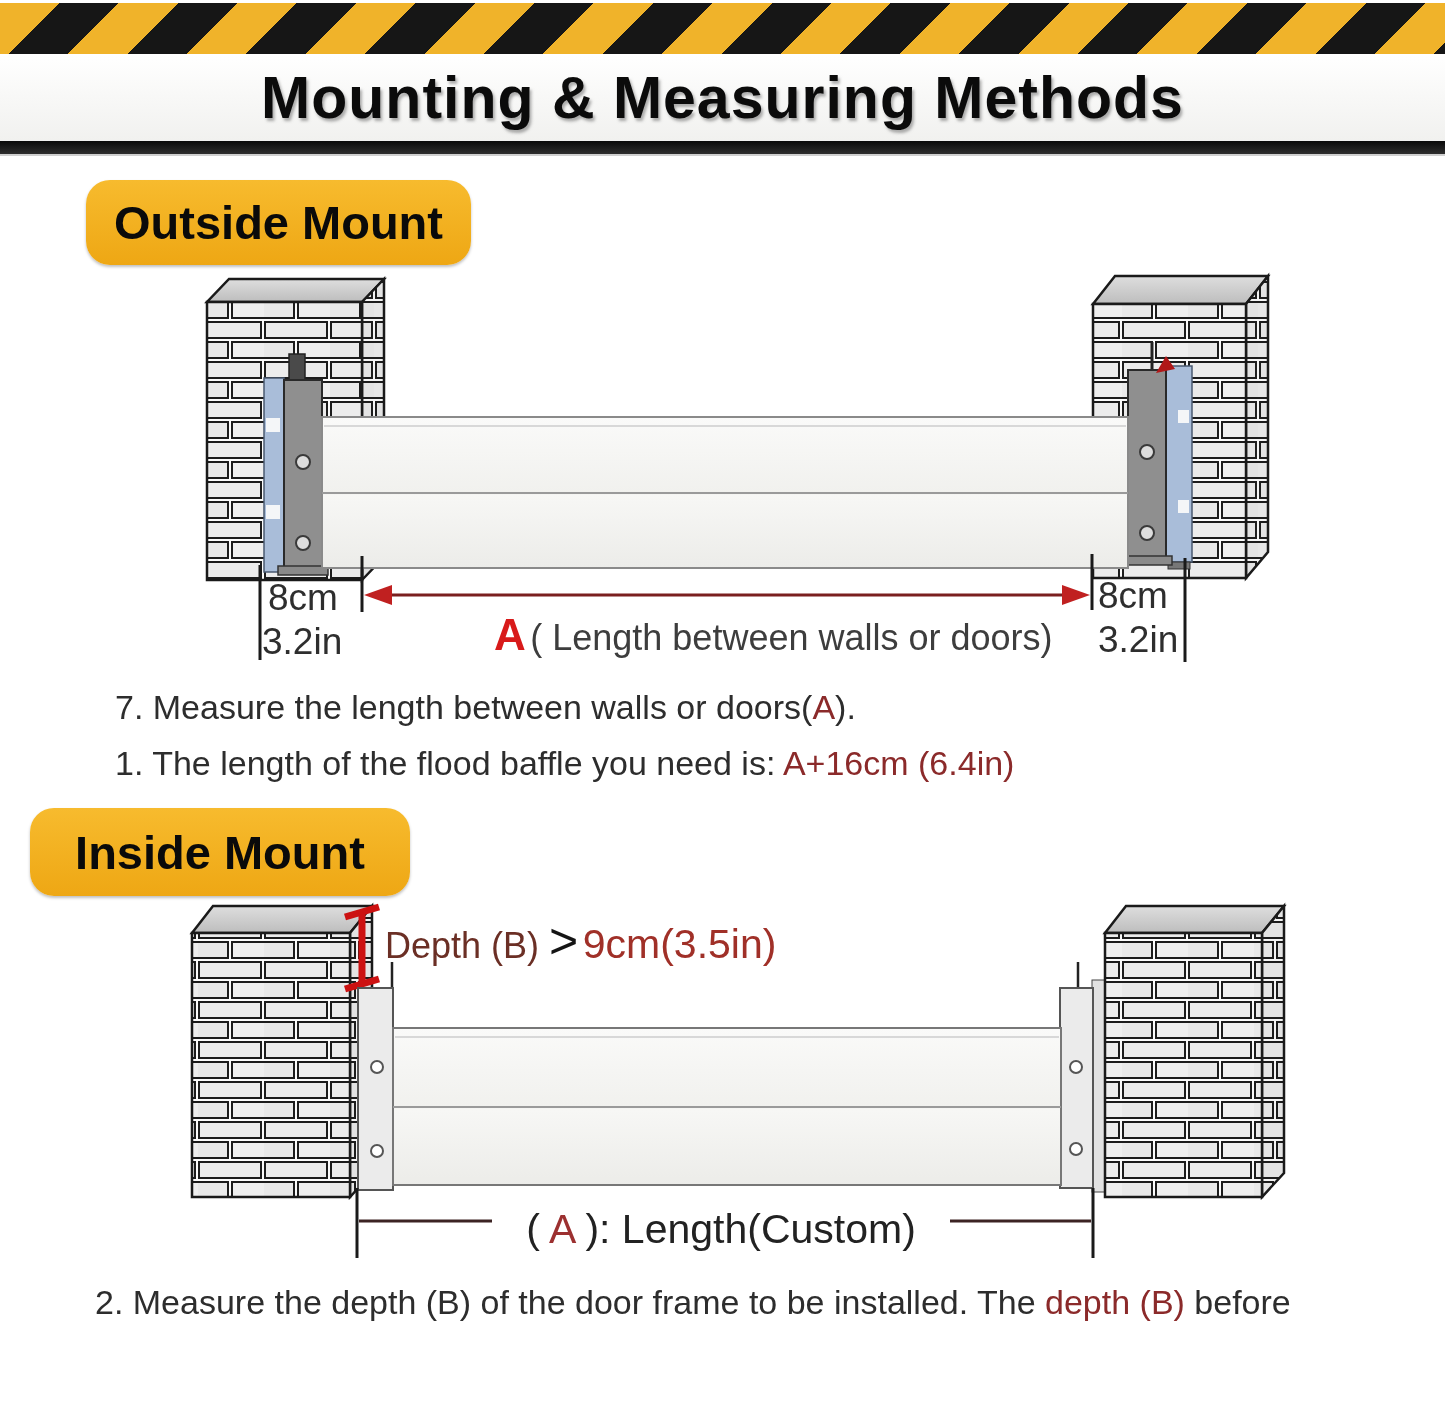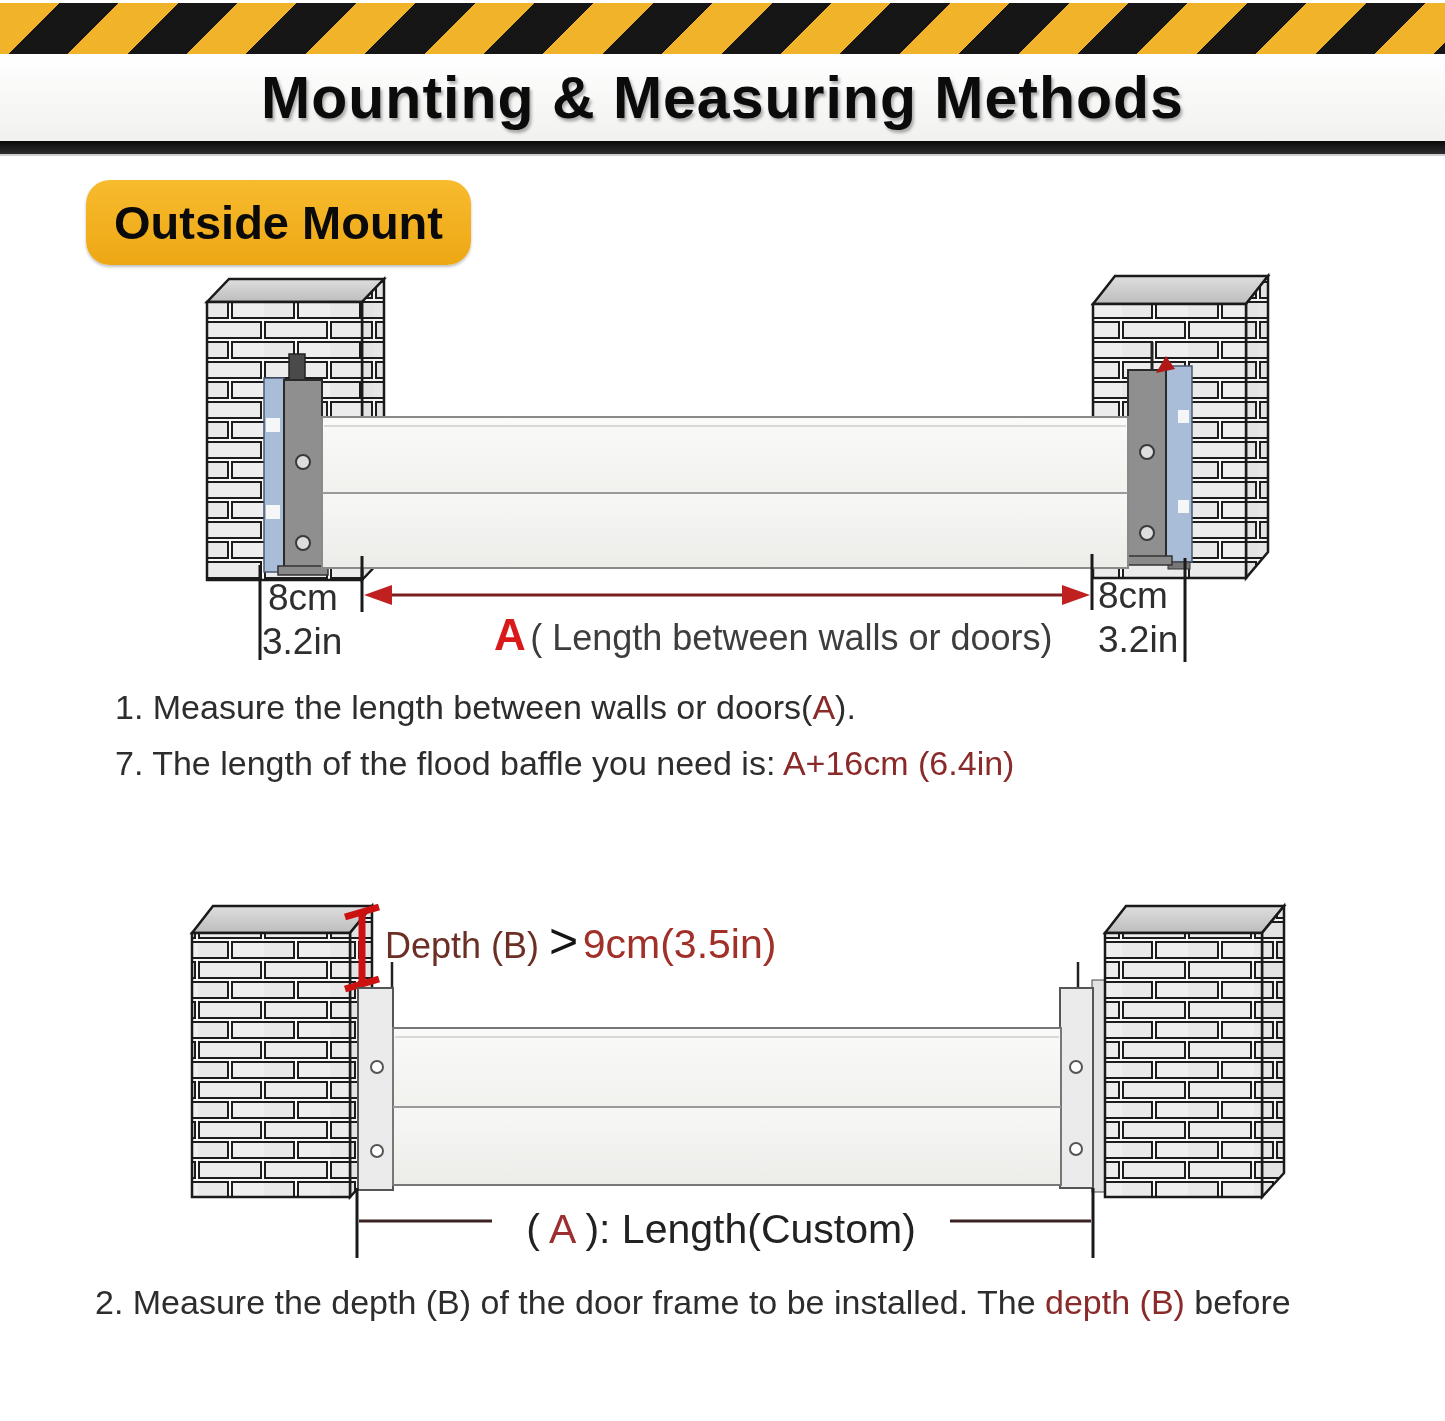--- a/index.html
+++ b/index.html
@@ -143,24 +143,25 @@
       <text x="1098" y="608" font-size="37" fill="#2e2e2e">8cm</text>
       <text x="1098" y="652" font-size="37" fill="#2e2e2e">3.2in</text>
       <text x="494" y="650">
         <tspan font-size="44" font-weight="bold" fill="#d81a1a">A</tspan>
         <tspan font-size="36" fill="#3d3d3d">( Length between walls or doors)</tspan>
       </text>
     </g>
   </svg>
 
   <div class="steps steps-outside">
-    <p><span>1. Measure the length between walls or doors(</span><span class="hl">A</span><span>).</span></p>
-    <p><span>7. The length of the flood baffle you need is: </span><span class="hl">A+16cm (6.4in)</span><span></span></p>
+    <p><span>7. Measure the length between walls or doors(</span><span class="hl">A</span><span>).</span></p>
+    <p><span>1. The length of the flood baffle you need is: </span><span class="hl">A+16cm (6.4in)</span><span></span></p>
   </div>
 
+  <div class="mount-label label-inside">Inside Mount</div>
 
   <svg class="diagram" style="top:900px" width="1445" height="370" viewBox="0 900 1445 370">
     <defs>
       <pattern id="bricksB" patternUnits="userSpaceOnUse" width="66" height="40">
         <rect width="66" height="40" fill="#fbfbfb"></rect>
         <rect x="1" y="2" width="62" height="16" fill="#ececec" stroke="#1c1c1c" stroke-width="2"></rect>
         <rect x="-32" y="22" width="62" height="16" fill="#e9e9e9" stroke="#1c1c1c" stroke-width="2"></rect>
         <rect x="34" y="22" width="62" height="16" fill="#efefef" stroke="#1c1c1c" stroke-width="2"></rect>
       </pattern>
       <pattern id="bricksSideB" patternUnits="userSpaceOnUse" width="34" height="40">

